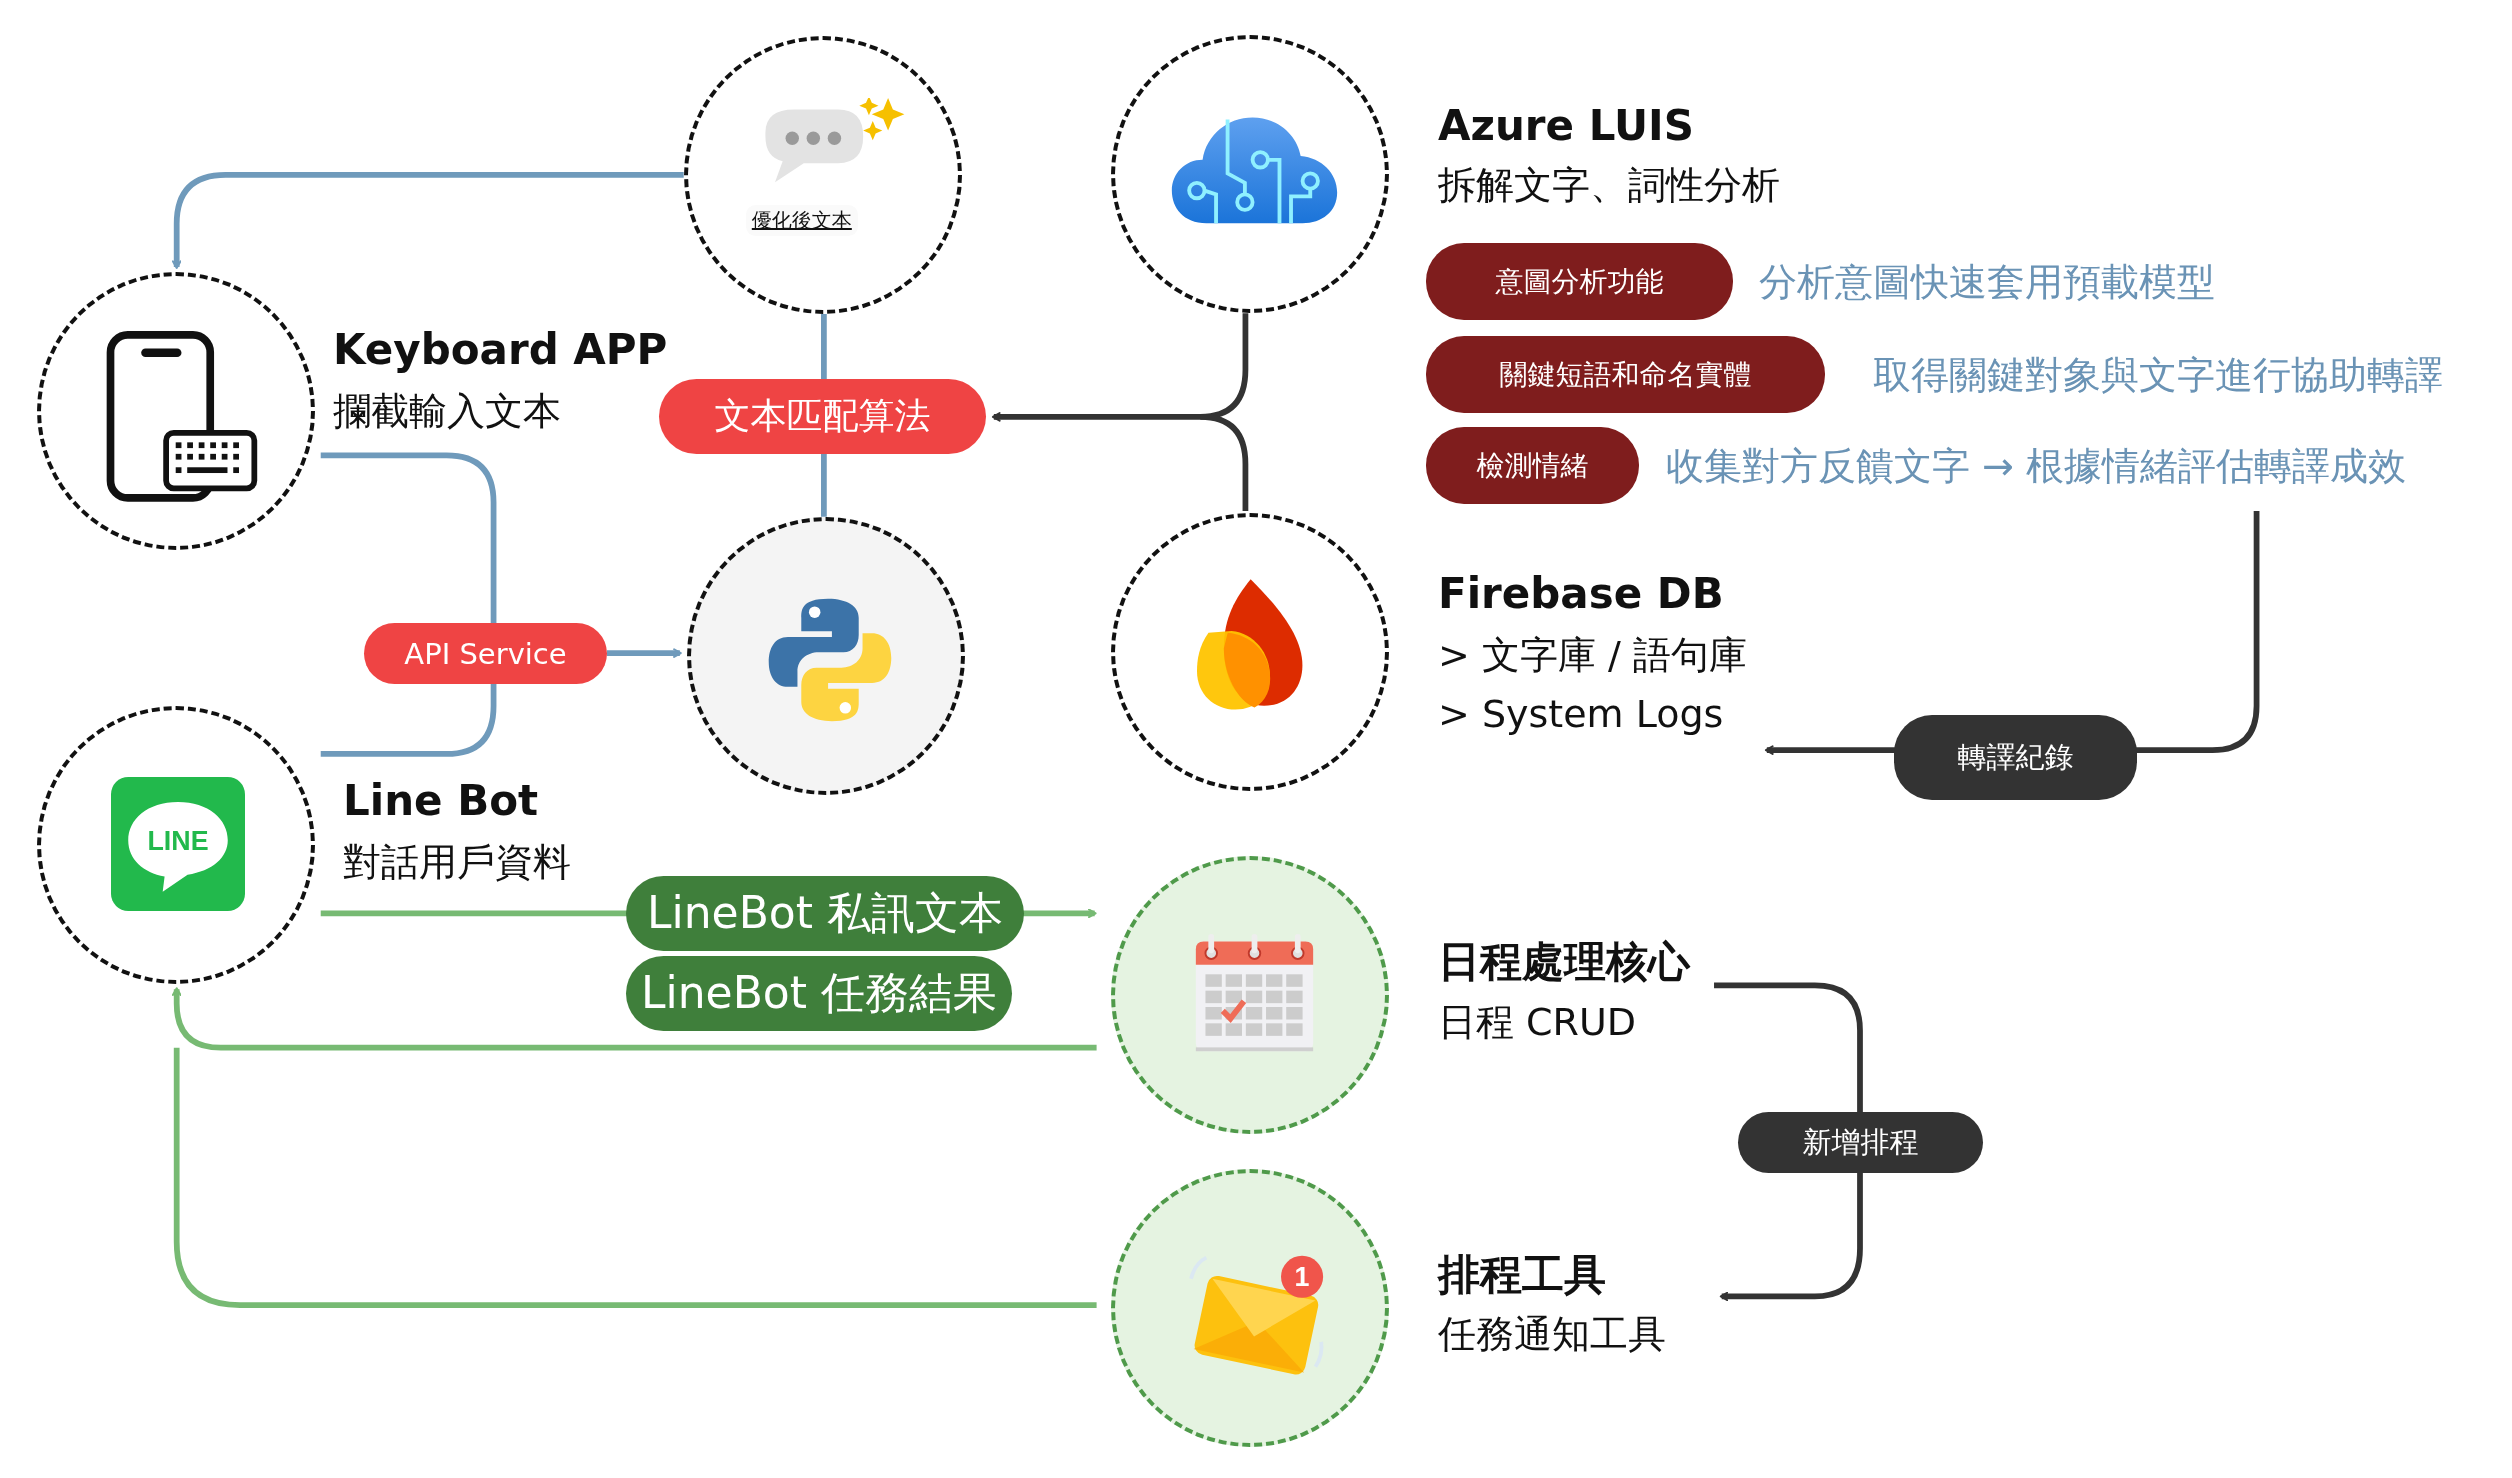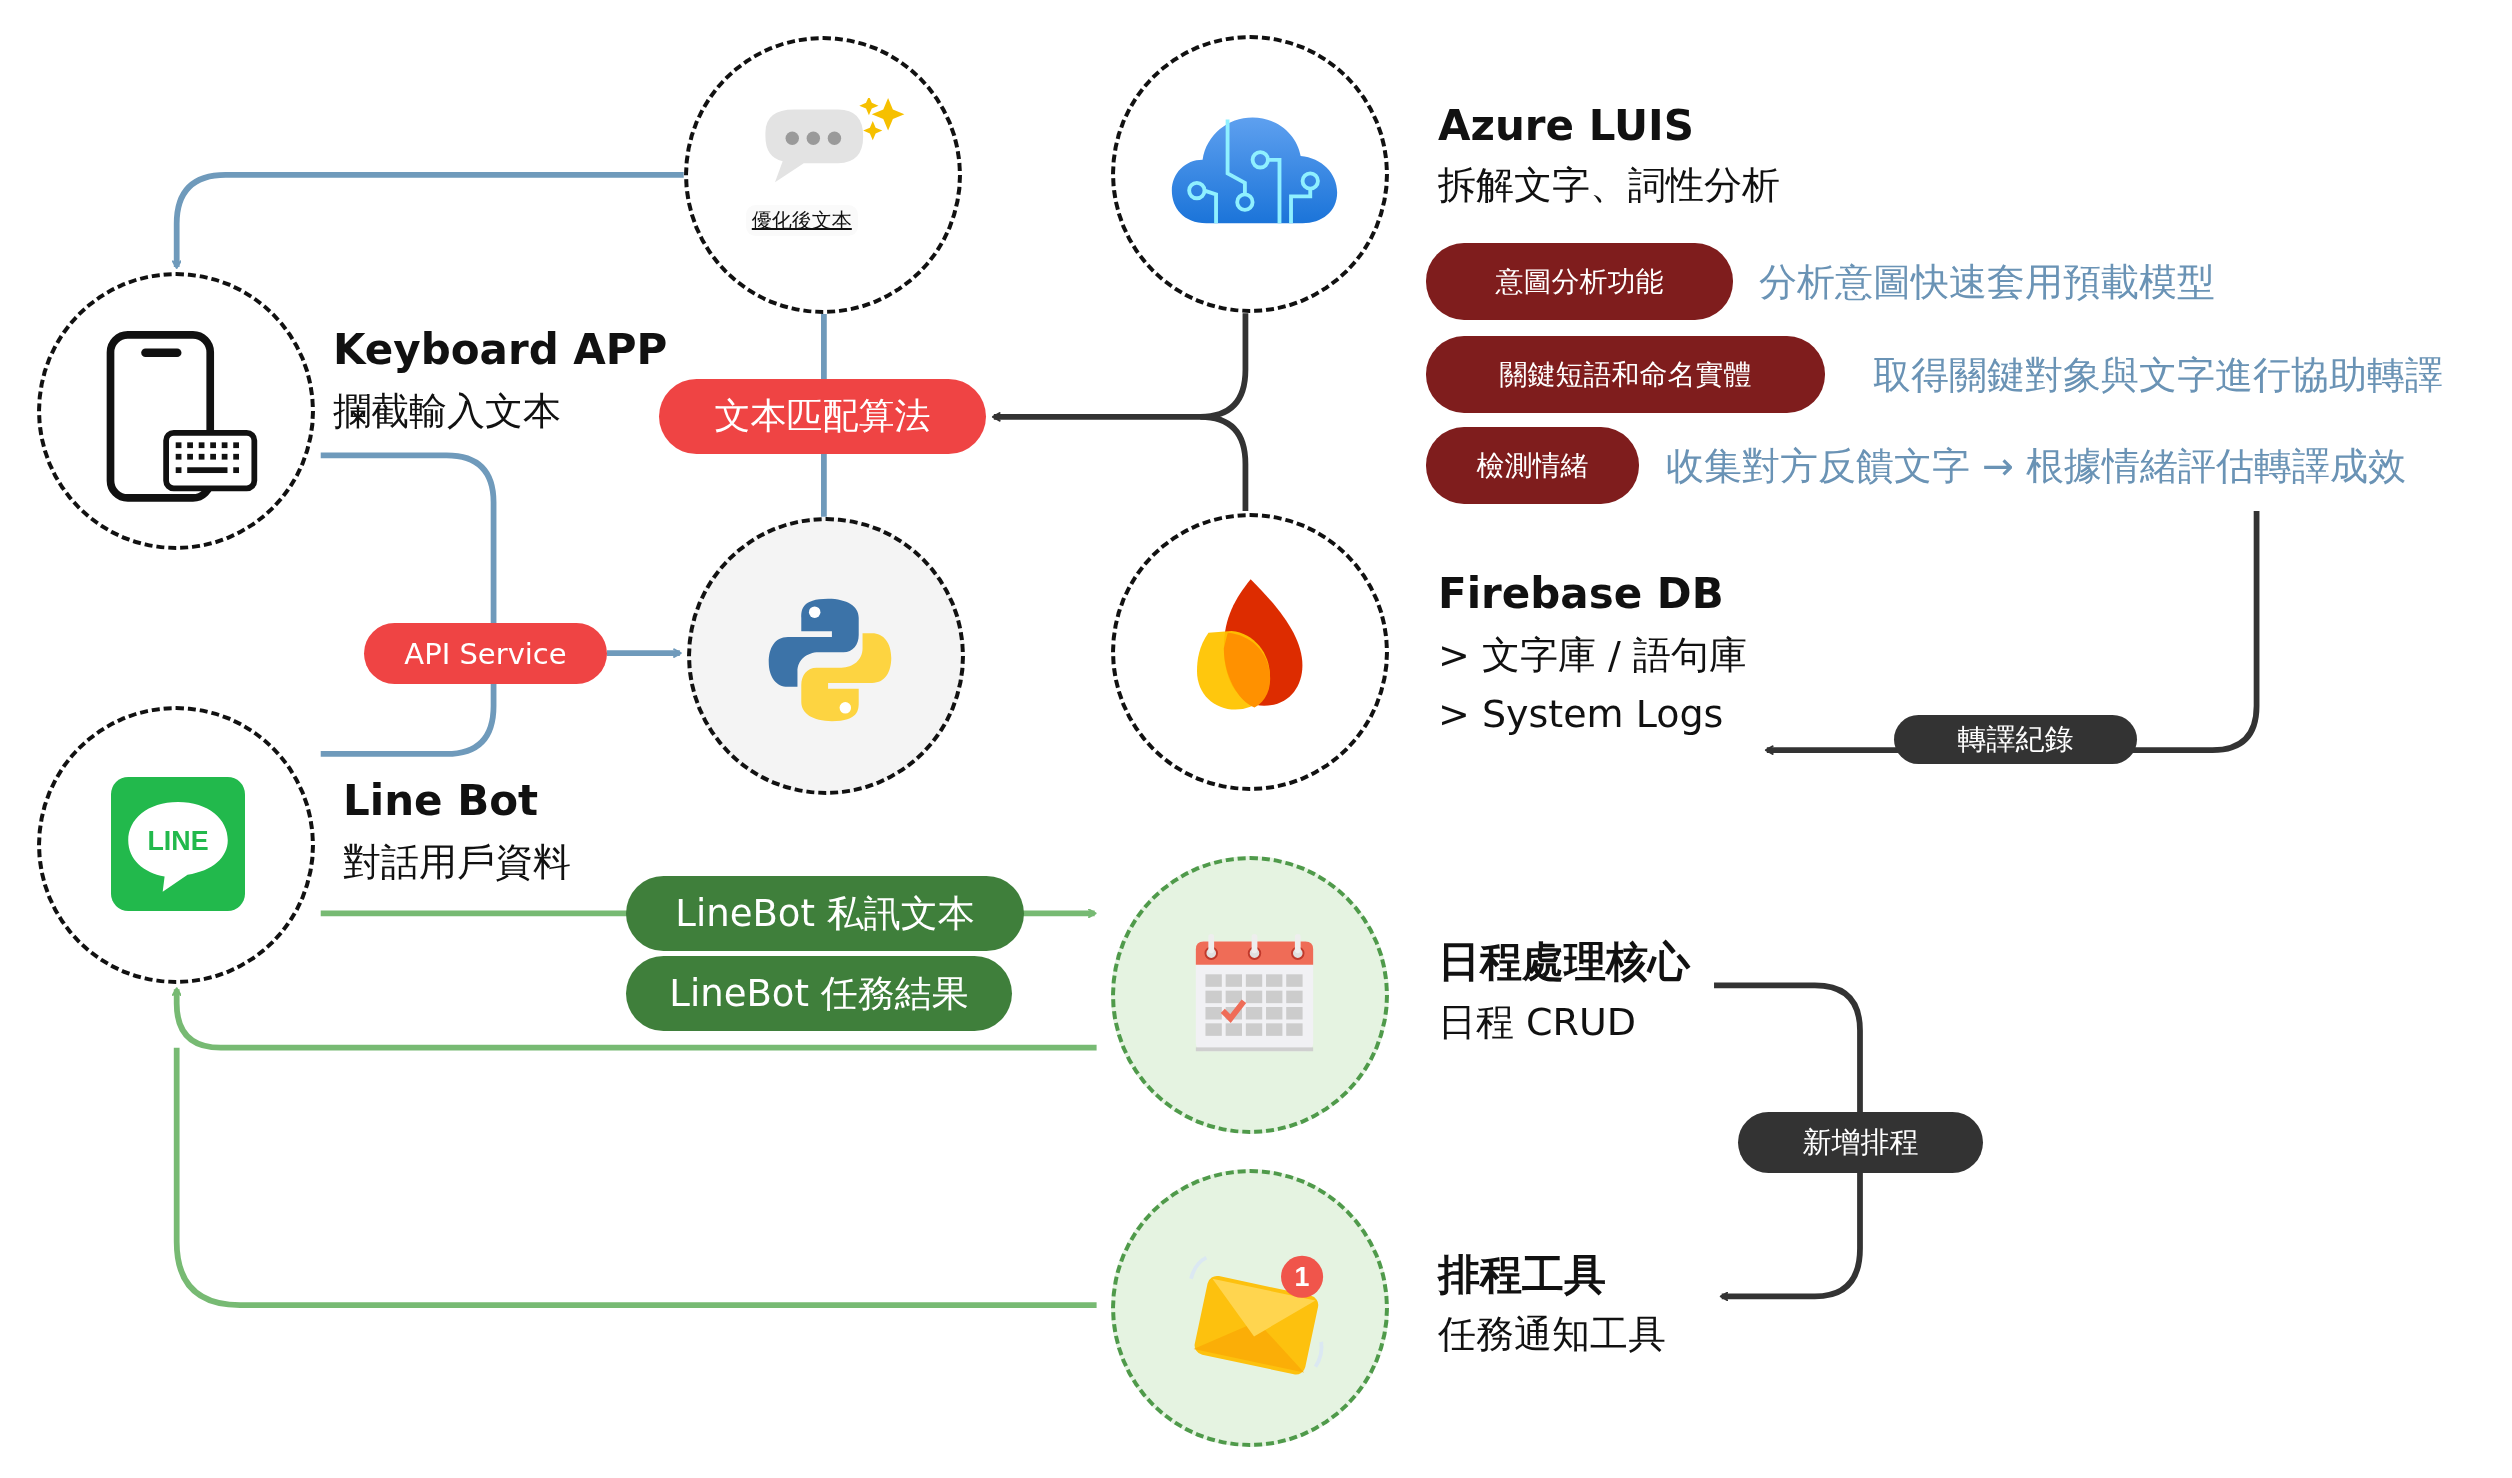--- a/index.html
+++ b/index.html
@@ -11,21 +11,21 @@
                  border:4.8px dashed #111; box-sizing:border-box; background:#fff; }
   .node-circle.gray { background:#f4f4f4; }
   .node-circle.green { border-color:#4f9a4a; background:#e5f3e1; }
   .title { position:absolute; font-weight:bold; font-size:42px; white-space:nowrap; }
   .sub { position:absolute; font-size:38px; white-space:nowrap; }
   .pill { position:absolute; border-radius:38px; color:#fff; white-space:nowrap;
           display:flex; align-items:center; justify-content:center; box-sizing:border-box; }
   .pill.blue { background:#ef4444; font-size:36px; }
   .pill.navy { background:#7f1d1d; font-size:28px; }
   .pill.dark { background:#333333; font-size:29px; }
-  .pill.green { background:#3f7f3b; font-size:37px; }
+  .pill.green { background:#3f7f3b; font-size:44px; }
   .desc { position:absolute; color:#6a93b5; font-size:38px; white-space:nowrap; }
   .small-label { position:absolute; font-size:20px; white-space:nowrap; background:#fafafa; border-radius:9.6px; padding:1.9px 5.8px;text-decoration:underline; }
 </style>
 </head>
 <body>
 
 <div id="canvas">
 
   <svg class="abs" style="left:0;top:0" width="2512" height="1479" viewBox="0 0 2616 1540">
     <defs>
@@ -217,19 +217,19 @@
       <text x="120" y="38" text-anchor="middle" font-family="Liberation Sans, sans-serif" font-weight="bold" font-size="28" fill="#fff">1</text>
       <path d="M4,30 Q8,14 20,8" fill="none" stroke="#dbe8f2" stroke-width="4"></path>
       <path d="M134,122 Q142,110 140,96" fill="none" stroke="#dbe8f2" stroke-width="4"></path>
     </svg>
   </div>
   <div class="title" style="left:1438px;top:1247px;">排程工具</div>
   <div class="sub" style="left:1438px;top:1309px;">任務通知工具</div>
 
   <div class="pill blue" style="left:659px;top:379px;width:327px;height:75px;">文本匹配算法</div>
   <div class="pill blue" style="left:364px;top:623px;width:243px;height:61px;font-size:29px;">API Service</div>
-  <div class="pill dark" style="left:1894px;top:715px;width:243px;height:49px;">轉譯紀錄</div>
+  <div class="pill dark" style="left:1894px;top:715px;width:243px;height:85px;">轉譯紀錄</div>
   <div class="pill dark" style="left:1738px;top:1112px;width:245px;height:61px;">新增排程</div>
   <div class="pill green" style="left:626px;top:876px;width:398px;height:75px;">LineBot 私訊文本</div>
   <div class="pill green" style="left:626px;top:956px;width:386px;height:75px;">LineBot 任務結果</div>
 
 </div>
 
 
 </body></html>

